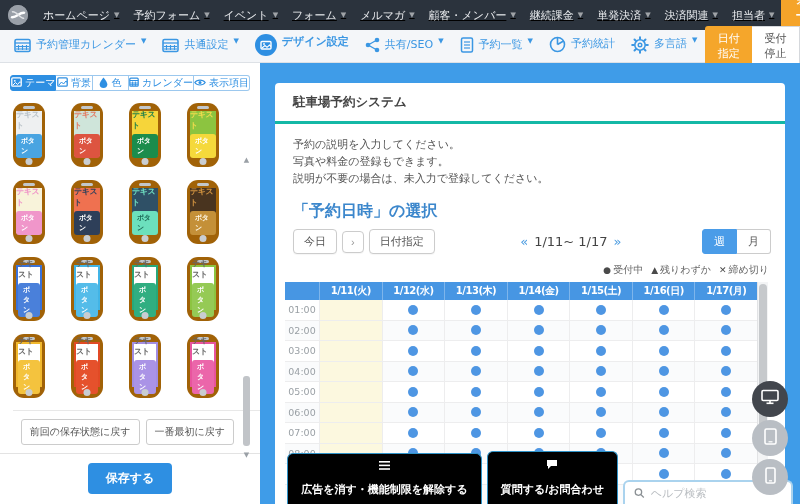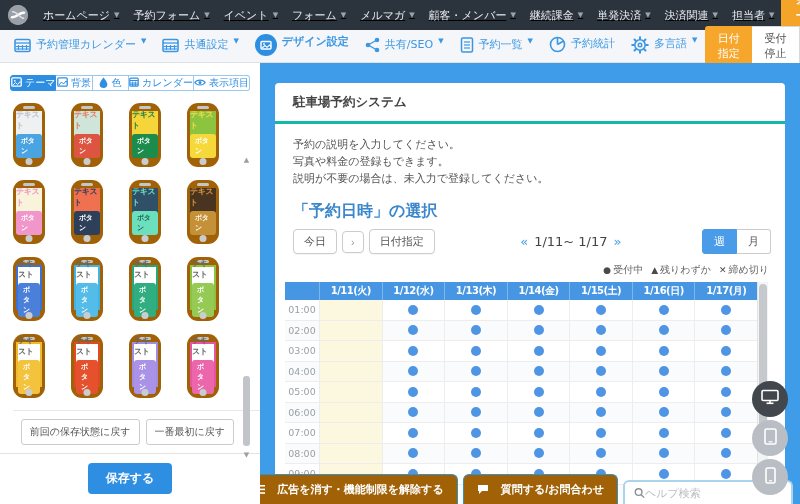--- a/index.html
+++ b/index.html
@@ -102,25 +102,25 @@
   .cal-row .cell:last-child { border-right:none; }
   .time-cell { font-size:9.5px; color:#9aa0a5; cursor:default !important; }
   .today-cell { background:#fcf8df; }
   .dot { width:10px; height:10px; border-radius:50%; background:#4e96e3; }
   .cal-scrollbar { flex:0 0 11px; background:#f3f4f5; border-left:1px solid #e2e3e5; position:relative; }
   .cal-thumb { position:absolute; top:2px; left:1px; width:8px; height:168px; background:#c6c9cc;
                border-radius:4px; cursor:grab; }
 
   
   .bottom-overlay { position:absolute; bottom:0; right:7px; display:flex; gap:5px; align-items:flex-end; z-index:20; }
-  .ov-btn { background:#a16207; color:#fff; font-size:11px; font-weight:bold; border:1px solid #2f93c8;
+  .ov-btn { background:#000000; color:#fff; font-size:11px; font-weight:bold; border:1px solid #2f93c8;
       border-bottom:none; border-radius:6px 6px 0 0; padding:7px 13px; display:flex; align-items:center;
-      gap:12px; cursor:pointer; white-space:nowrap; }
+      gap:12px; cursor:pointer; white-space:nowrap;flex-direction:column; }
   .help-search { background:#fff; border:2px solid #aad3ee; border-bottom:none; border-radius:6px 6px 0 0;
-      display:flex; align-items:center; gap:0; padding:5px 9px; width:170px; }
+      display:flex; align-items:center; gap:6px; padding:5px 9px; width:170px; }
   .help-search input { border:none; outline:none; font-size:11px; color:#333; width:100%; background:transparent; }
   .help-search input::placeholder { color:#b9bdc1; }
 
   
   .device-stack { position:absolute; right:12px; top:318px; display:flex; flex-direction:column; gap:3px; z-index:25; }
   .device { width:36px; height:36px; border-radius:50%; display:flex; align-items:center; justify-content:center;
             background:#b9bec4; cursor:pointer; }
   .device.active { background:#42464d; }
 </style>
 </head>

